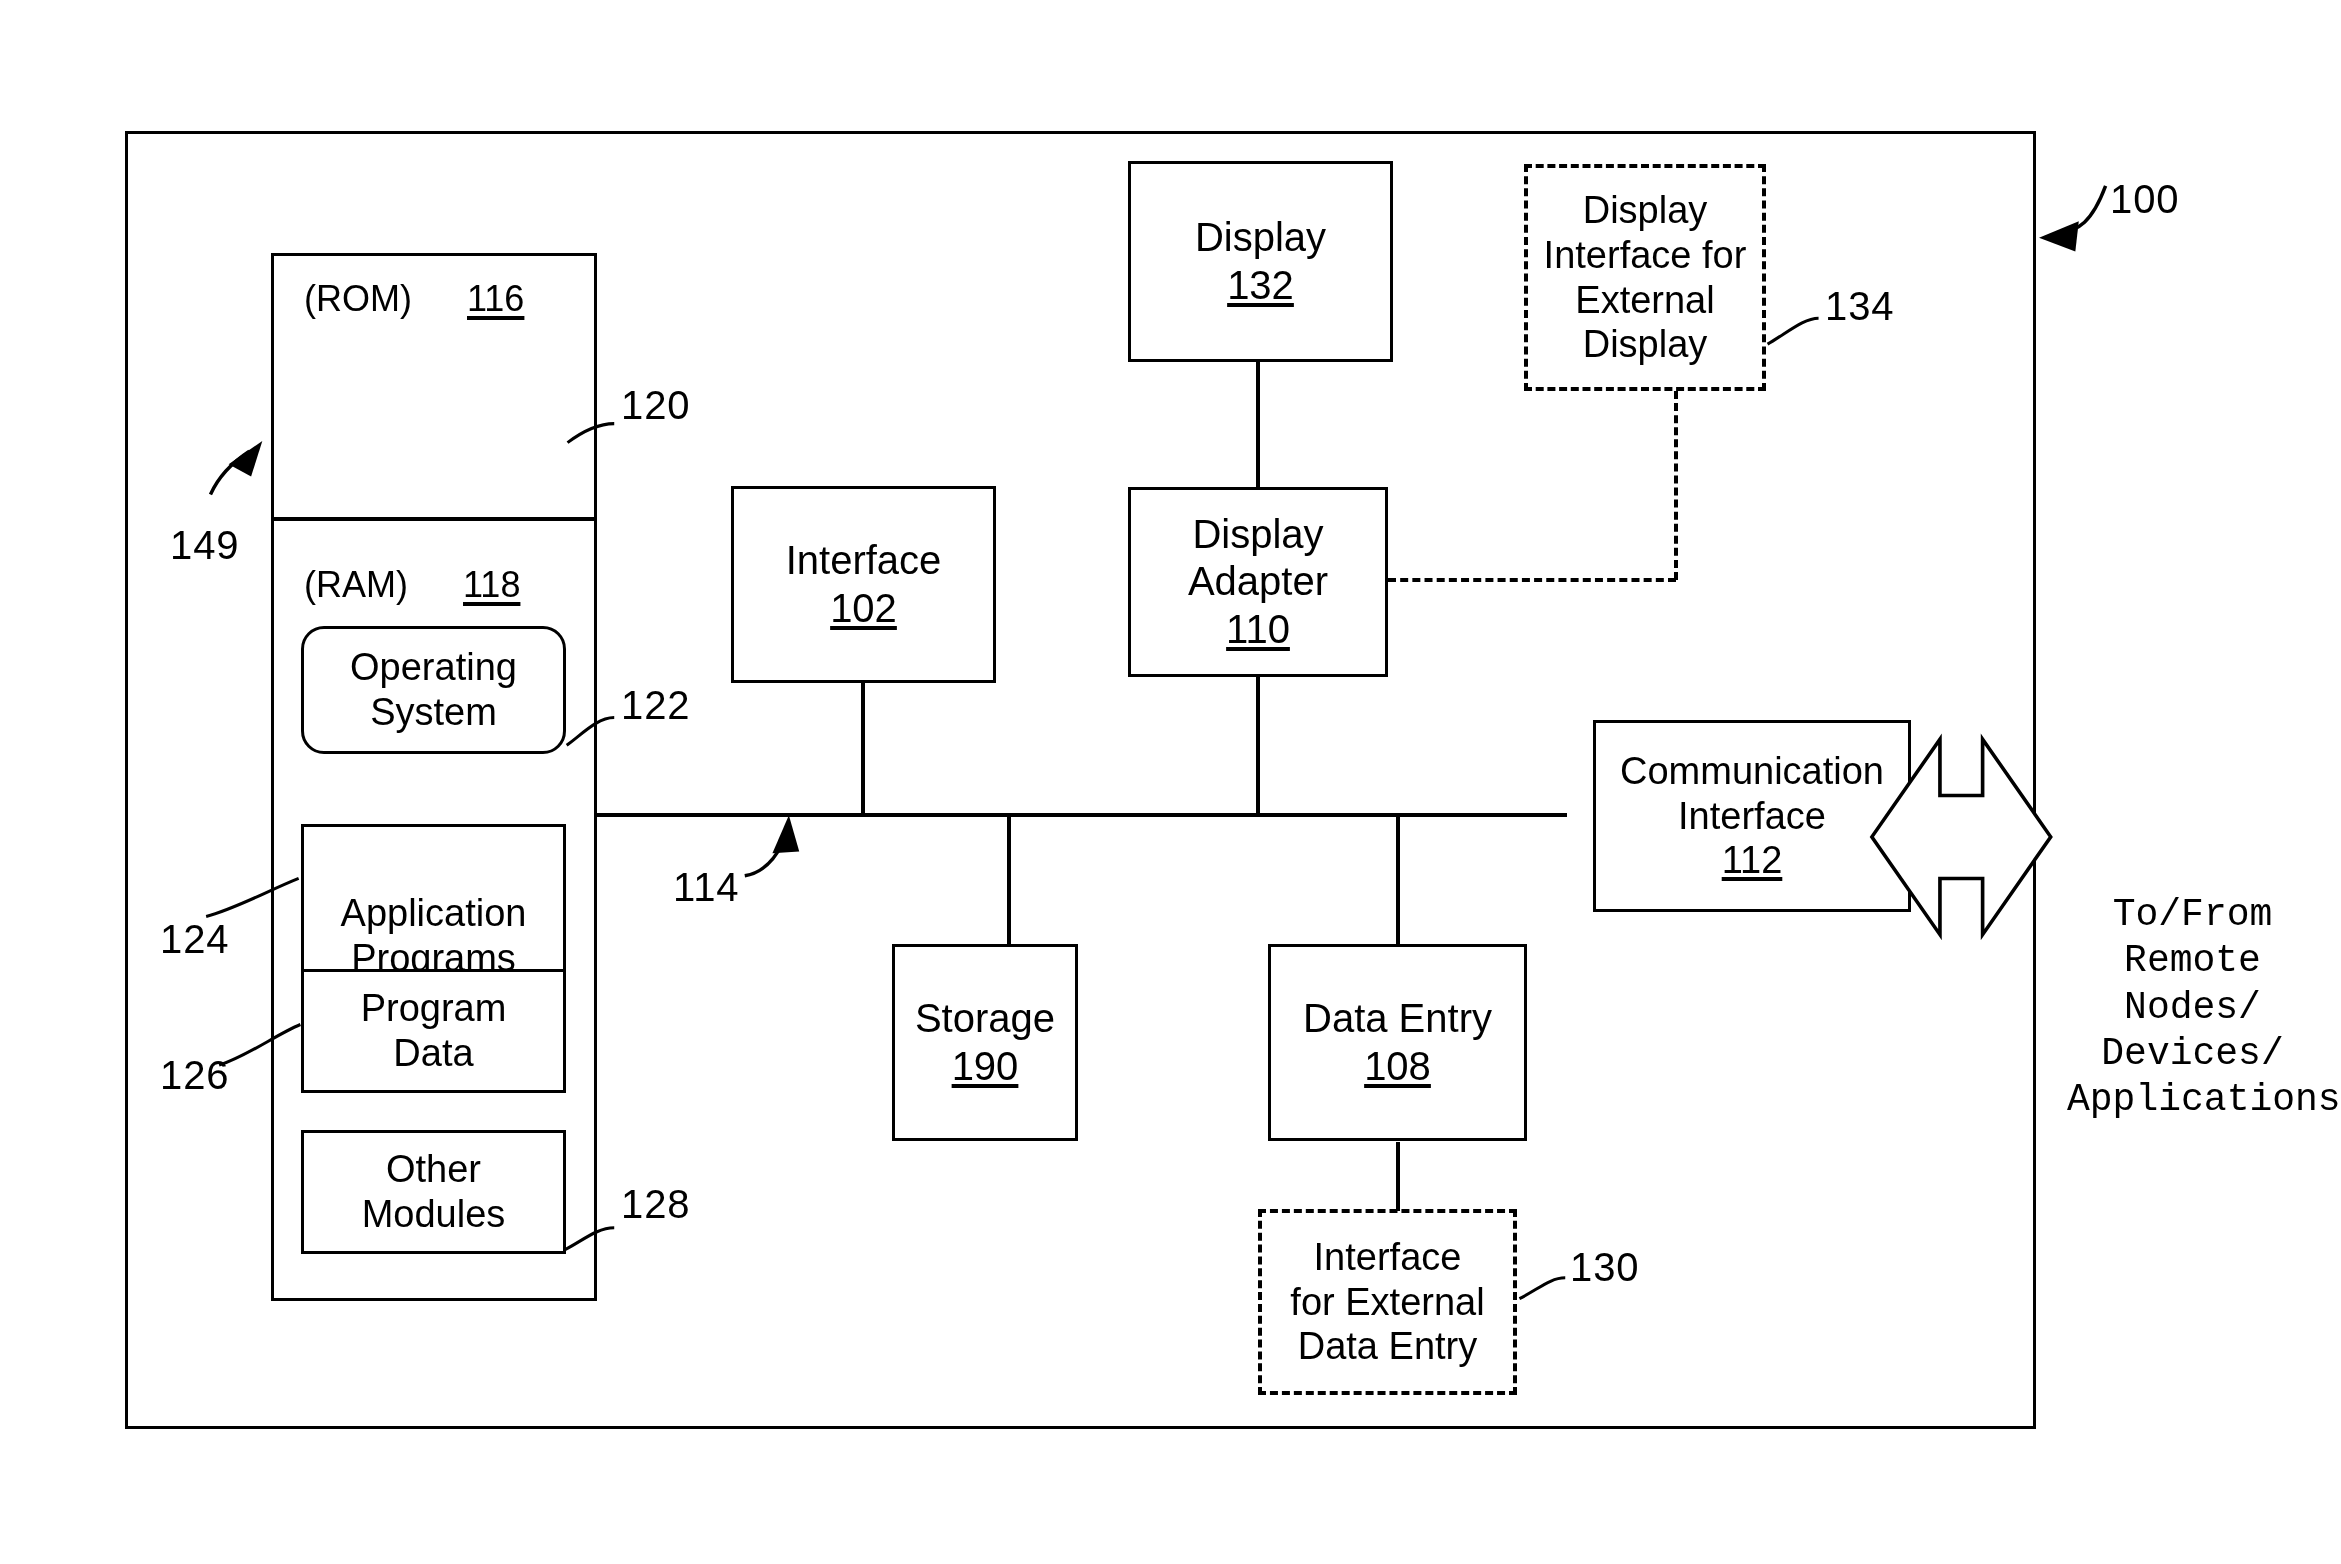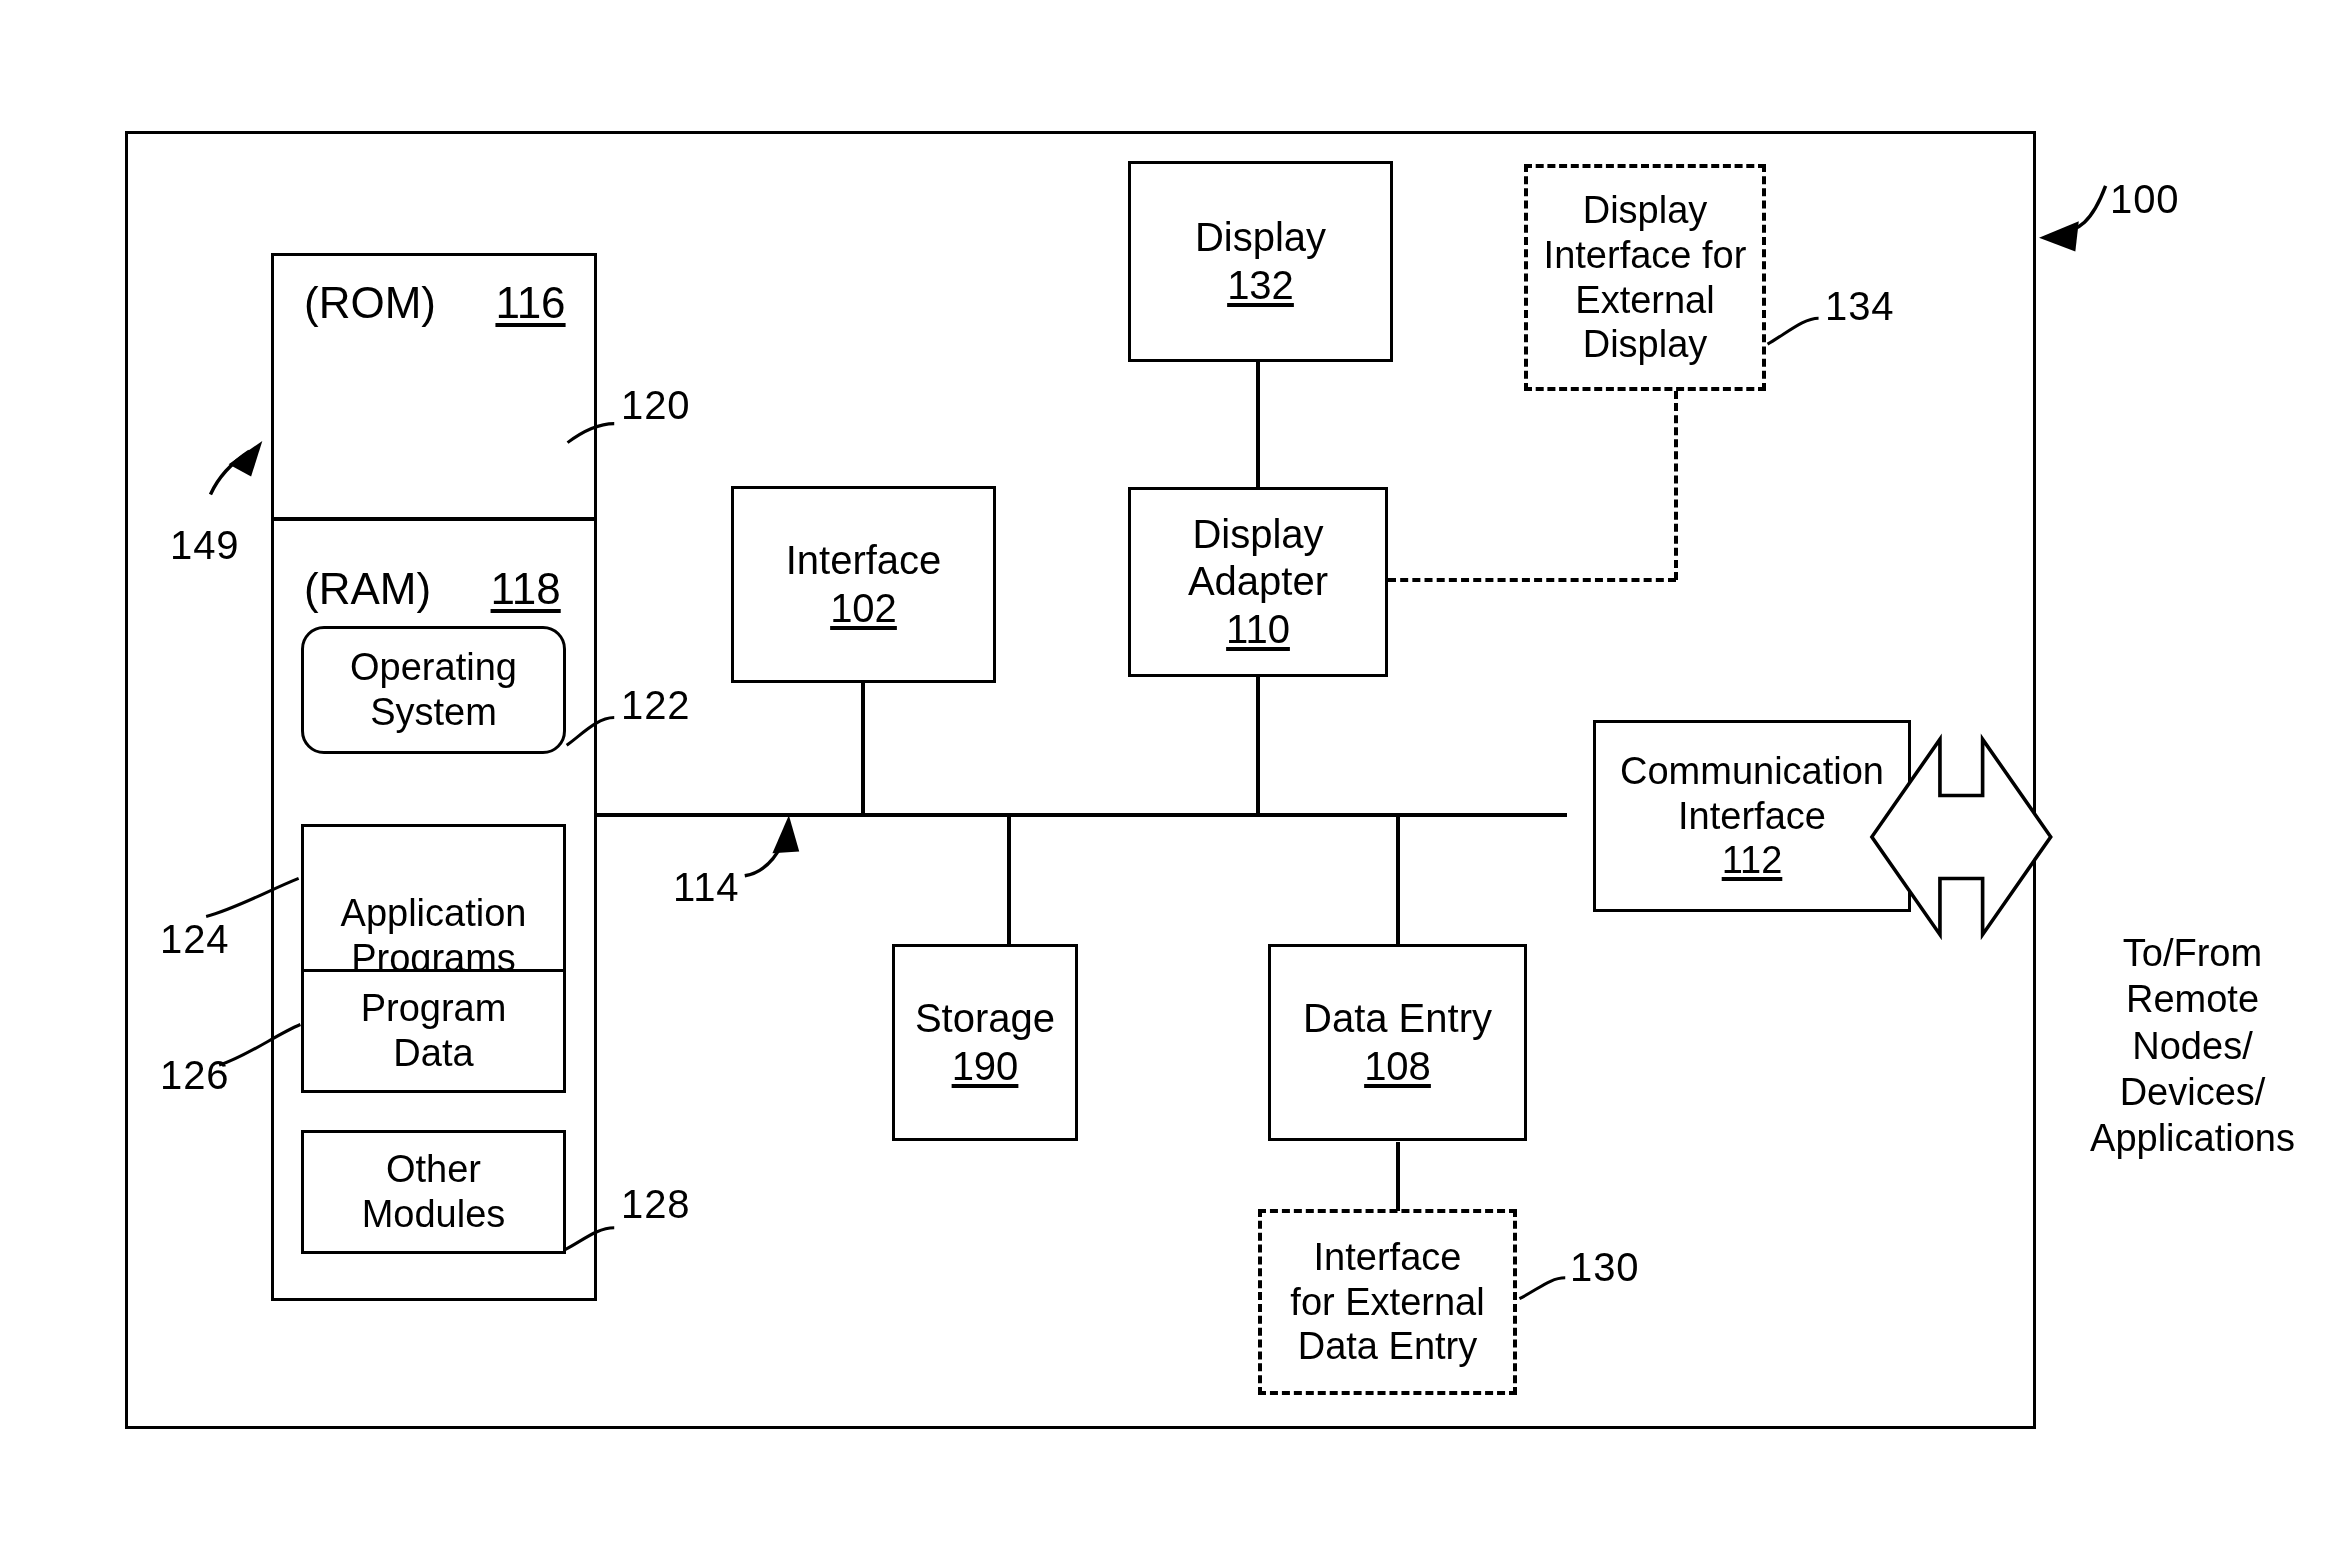--- a/index.html
+++ b/index.html
@@ -84,21 +84,21 @@
     left: 0;
     top: 0;
     width: 2342px;
     height: 1564px;
     pointer-events: none;
   }
 
   
   .sect-head {
     position: absolute;
-    font-size: 44px;
+    font-size: 36px;
     white-space: nowrap;
   }
   .rightlabel {
     position: absolute;
     font-size: 38px;
     text-align: center;
     line-height: 1.22;
     white-space: pre-line;
   }
 </style>
@@ -250,20 +250,20 @@
   <div class="ref" style="left:160px; top:917px;">124</div>
 
   <div class="ref" style="left:160px; top:1053px;">126</div>
 
   <div class="ref" style="left:621px; top:1182px;">128</div>
 
   <div class="ref" style="left:1570px; top:1245px;">130</div>
 
   <div class="ref" style="left:1825px; top:284px;">134</div>
 
-  <div class="rightlabel" style="left:2067px; top:930px; width:251px;">To/From
+  <div class="rightlabel" style="left:2067px; top:892px; width:251px;font-family:Liberation Mono, monospace;">To/From
 Remote
 Nodes/
 Devices/
 Applications</div>
 
 </div>
 
 
 </body></html>

